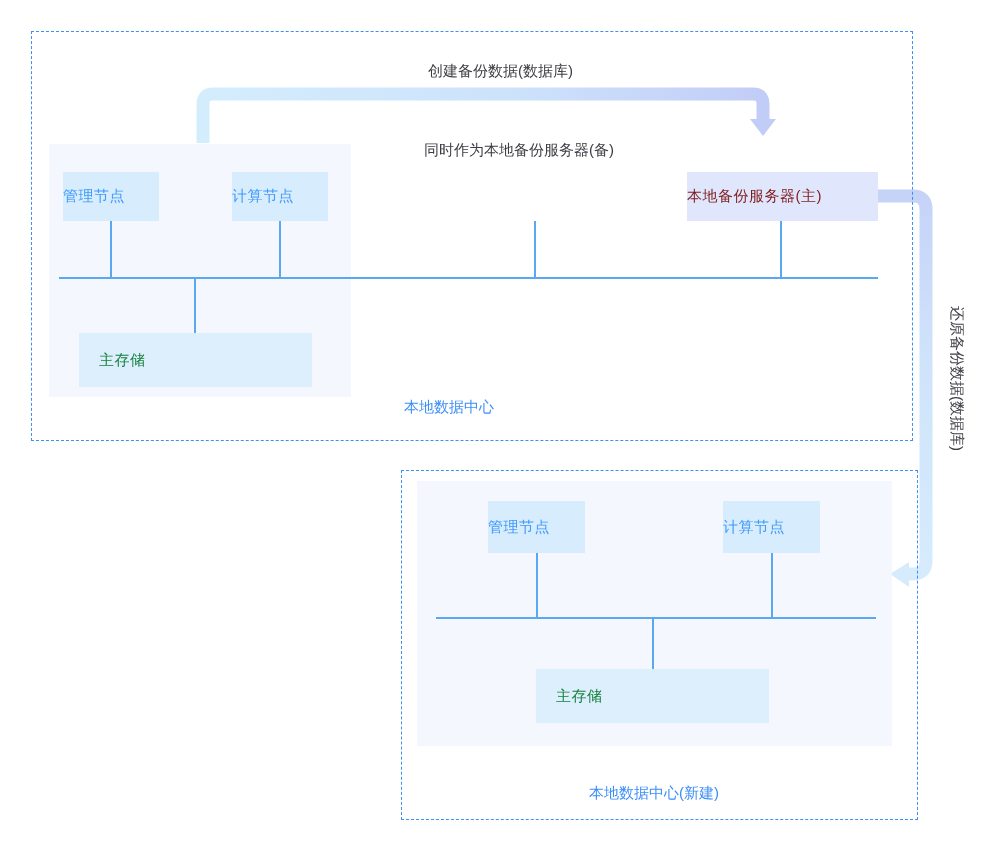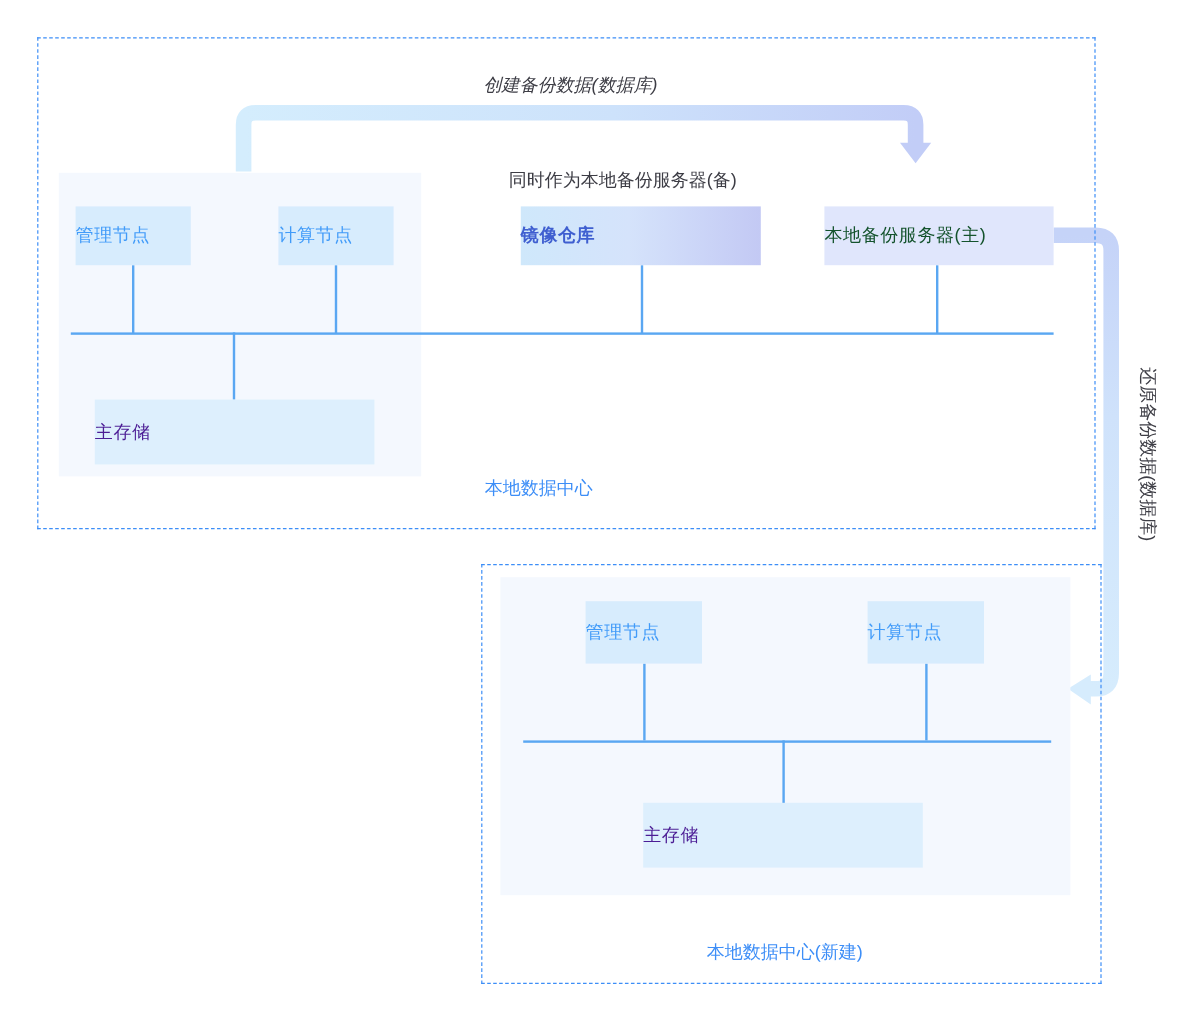--- a/index.html
+++ b/index.html
@@ -40,30 +40,31 @@
     font-size: 15px;
     letter-spacing: 0.5px;
     white-space: nowrap;
   }
   .node-plain {
     background: #d7ecfd;
     color: #419bf9;
   }
   .node-store {
     background: #ddeffd;
-    color: #4c1d95;
+    color: #15803d;
+    padding-left: 20px;
   }
   .node-registry {
     background: linear-gradient(90deg, #cfe8fb 0%, #d5e3fb 45%, #c3c9f4 100%);
     color: #3f5fd0;
     font-weight: bold;
   }
   .node-backup {
     background: #e0e6fc;
-    color: #14532d;
+    color: #7f1d1d;
   }
   
   .v-line {
     position: absolute;
     width: 1.6px;
     background: #5aa7f2;
   }
   .h-bus {
     position: absolute;
     height: 1.6px;
@@ -127,43 +128,40 @@
     <g>
       <path d="M 878,196 L 913,196 Q 926,196 926,209 L 926,561 Q 926,574 913,574 L 908,574" fill="none" stroke="url(#gradRightArrow)" stroke-width="13" stroke-linecap="butt"></path>
       <polygon points="909,562 909,587 890,574" fill="#d6ecfd"></polygon>
     </g>
   </svg>
 
   <div class="dc-box" style="left:31px; top:31px; width:882px; height:410px;"></div>
 
   <div class="panel" style="left:49px; top:144px; width:302px; height:253px;"></div>
 
-  <div class="caption" style="left:403px; top:62px;font-style:italic;">创建备份数据(数据库)</div>
+  <div class="caption" style="left:428px; top:62px;">创建备份数据(数据库)</div>
 
   <div class="caption" style="left:424px; top:141px;">同时作为本地备份服务器(备)</div>
 
   <div class="h-bus" style="left:59px; top:277px; width:819px;"></div>
 
   <div class="v-line" style="left:110px; top:221px; height:57px;"></div>
   <div class="v-line" style="left:279px; top:221px; height:57px;"></div>
   <div class="v-line" style="left:534px; top:221px; height:57px;"></div>
   <div class="v-line" style="left:780px; top:221px; height:57px;"></div>
   <div class="v-line" style="left:194px; top:277px; height:56px;"></div>
 
   <div class="node node-plain" style="left:63px; top:172px; width:96px; height:49px;">
     <span>管理节点</span>
   </div>
 
   <div class="node node-plain" style="left:232px; top:172px; width:96px; height:49px;">
     <span>计算节点</span>
   </div>
 
-  <div class="node node-registry" style="left:434px; top:172px; width:200px; height:49px;">
-    <span>镜像仓库</span>
-  </div>
 
   <div class="node node-backup" style="left:687px; top:172px; width:191px; height:49px;">
     <span>本地备份服务器(主)</span>
   </div>
 
   <div class="node node-store" style="left:79px; top:333px; width:233px; height:54px;">
     <span>主存储</span>
   </div>
 
   <div class="dc-label" style="left:404px; top:398px;">本地数据中心</div>

